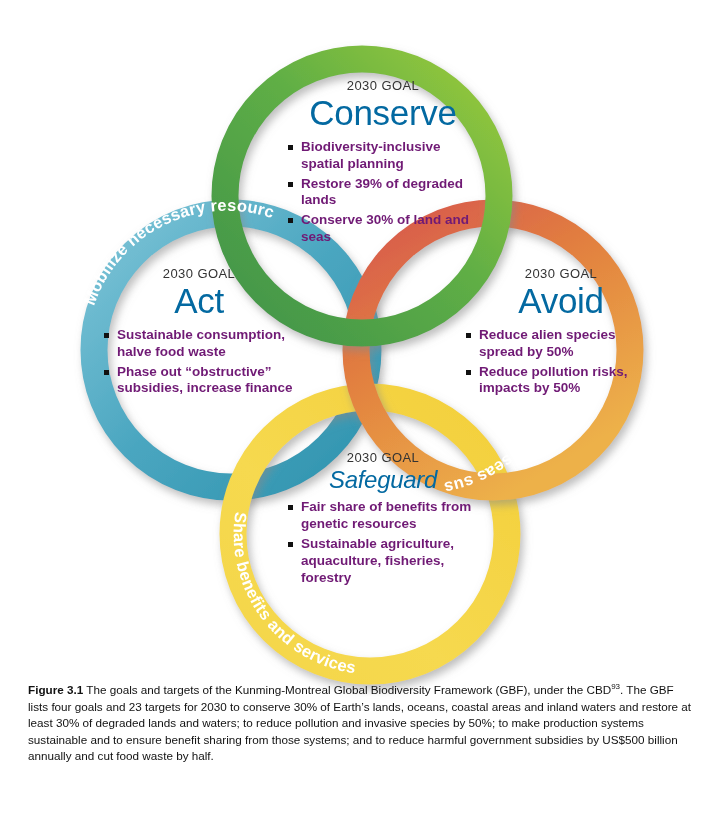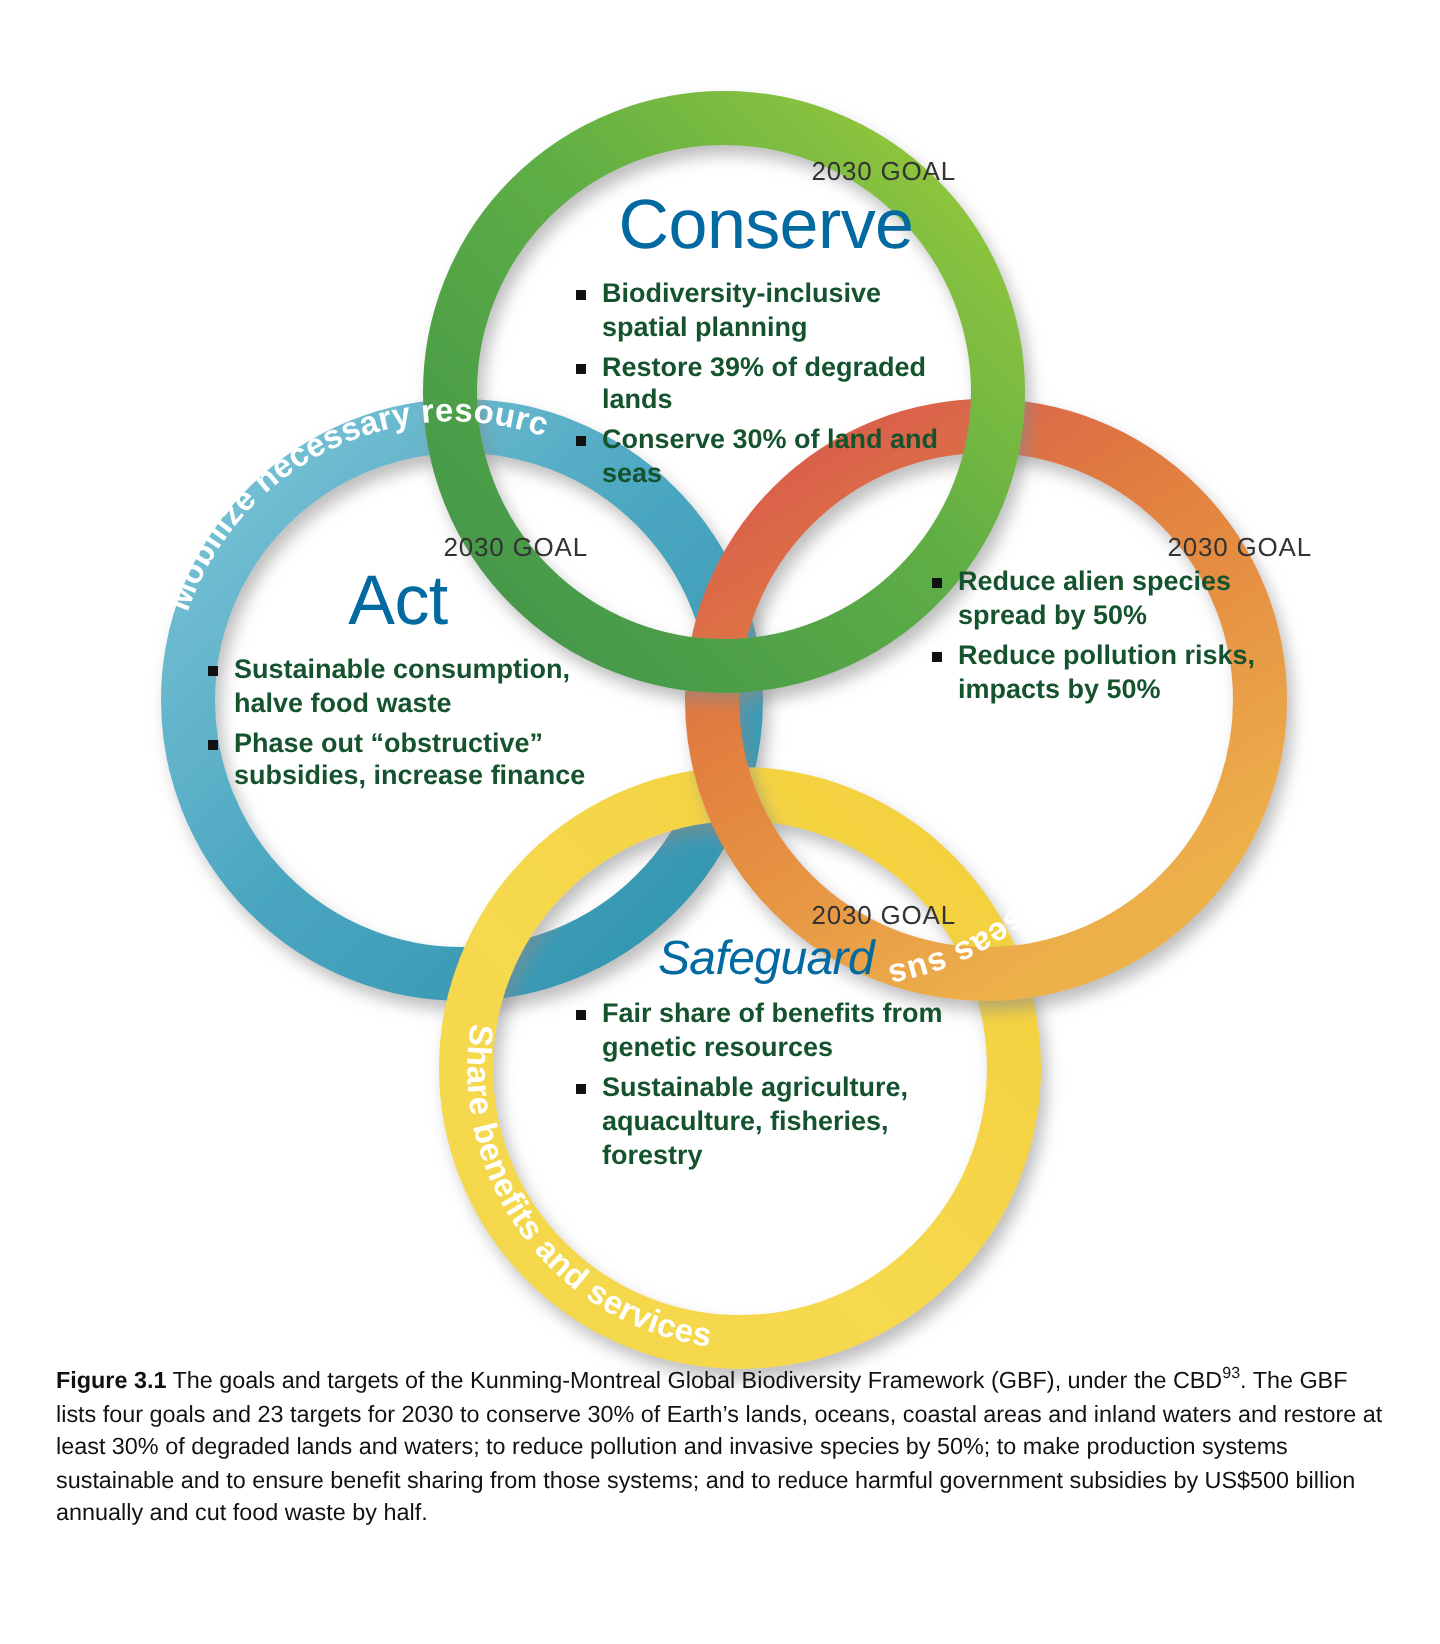--- a/index.html
+++ b/index.html
@@ -31,21 +31,21 @@
   }
 
   .goal-block {
     position: absolute;
     text-align: left;
   }
   .goal-kicker {
     font-size: 13px;
     letter-spacing: .4px;
     color: #333;
-    text-align: right;
+    text-align: center;
     margin-bottom: 2px;
   }
   .goal-title {
     font-size: 35px;
     font-weight: 400;
     text-align: center;
     color: #0369a1;
     line-height: 1.05;
     margin-bottom: 7px;
     letter-spacing: -.3px;
@@ -54,21 +54,21 @@
     font-size: 24px;
     font-style: italic;
   }
   ul.goal-list {
     list-style: none;
     margin: 0;
     padding: 0;
     font-size: 13.5px;
     font-weight: bold;
     line-height: 1.25;
-    color: #14532d;
+    color: #701a75;
   }
   ul.goal-list li {
     position: relative;
     padding-left: 13px;
     margin-bottom: 3px;
   }
   ul.goal-list li:before {
     content: "";
     position: absolute;
     left: 0;
@@ -188,20 +188,21 @@
     <div class="goal-kicker">2030 GOAL</div>
     <div class="goal-title">Act</div>
     <ul class="goal-list">
       <li>Sustainable consumption, halve food waste</li>
       <li>Phase out “obstructive” subsidies, increase finance</li>
     </ul>
   </div>
 
   <div class="goal-block" id="block-avoid">
     <div class="goal-kicker">2030 GOAL</div>
+    <div class="goal-title">Avoid</div>
     <ul class="goal-list">
       <li>Reduce alien species spread by 50%</li>
       <li>Reduce pollution risks, impacts by 50%</li>
     </ul>
   </div>
 
   <div class="goal-block" id="block-safeguard">
     <div class="goal-kicker">2030 GOAL</div>
     <div class="goal-title small">Safeguard</div>
     <ul class="goal-list">

